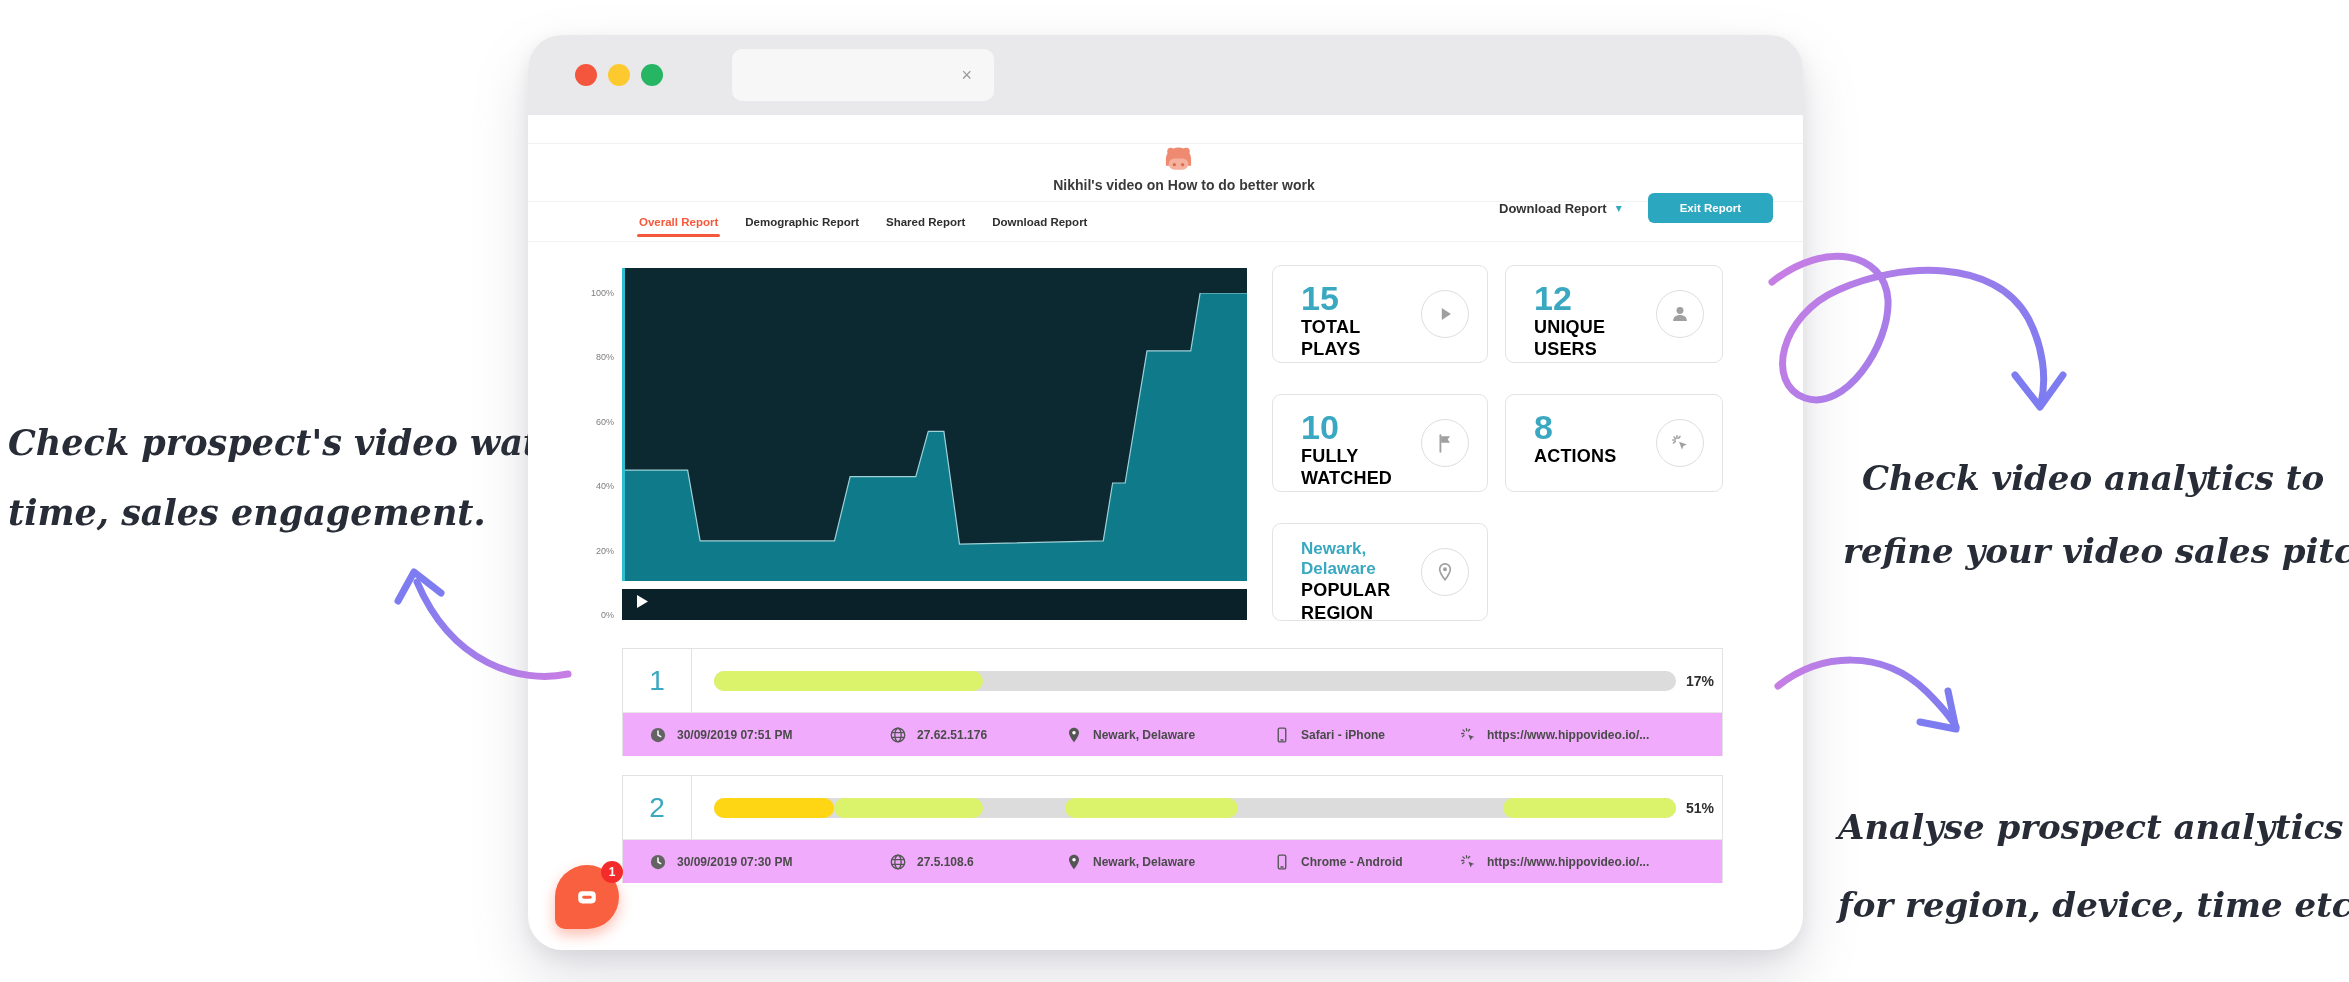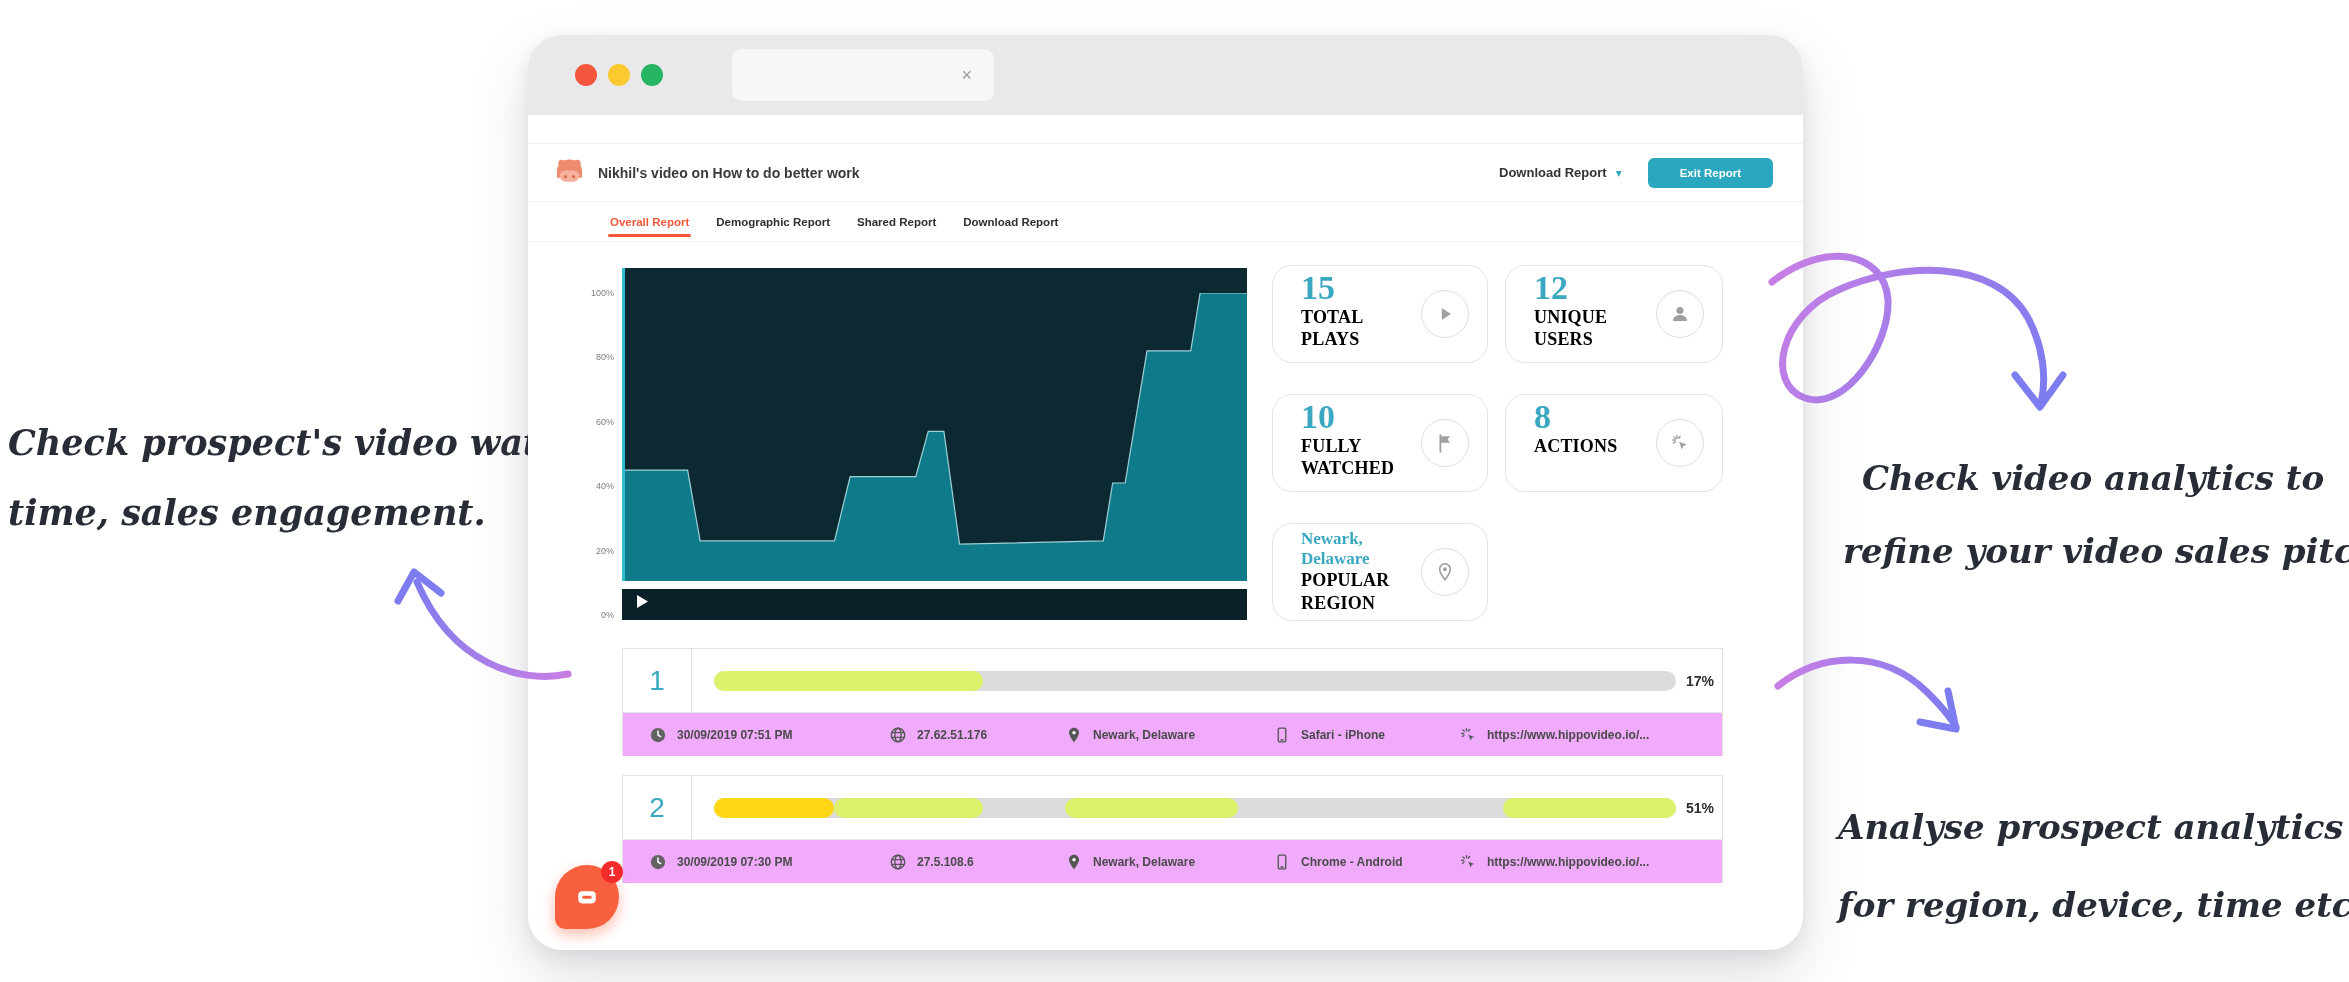--- a/index.html
+++ b/index.html
@@ -22,30 +22,30 @@
   .chrome{position:absolute;left:0;top:0;right:0;height:80px;background:#e9e9ec;}
   .dots{position:absolute;left:47px;top:29px;display:flex;gap:11px;}
   .dot{width:22px;height:22px;border-radius:50%;}
   .dot.r{background:#f4553d}.dot.y{background:#fcc92f}.dot.g{background:#26b563}
   .btab{position:absolute;left:204px;top:14px;width:262px;height:52px;background:#f7f7f8;
         border-radius:10px;}
   .tabx{position:absolute;right:22px;top:50%;transform:translateY(-50%);color:#9a9a9a;
         font-size:18px;line-height:1;}
 
   .app-header{position:absolute;left:0;right:0;top:108px;height:59px;border-top:1px solid #f1f1f1;
-        border-bottom:1px solid #f1f1f1;display:flex;align-items:center;padding-left:25px;box-sizing:border-box;}
+        border-bottom:1px solid #f1f1f1;display:flex;align-items:center;padding-left:25px;box-sizing:border-box;flex-direction:column;}
   .vtitle{margin-left:12px;font-size:14px;font-weight:bold;color:#3a3a3a;}
   .hdr-right{margin-left:auto;display:flex;align-items:center;padding-right:30px;}
   .dl{font-size:13px;font-weight:bold;color:#333;}
   .caret{color:#35a9c2;font-size:12px;margin-left:9px;}
   .exit-btn{margin-left:26px;background:#2ba7bf;color:#fff;border:none;border-radius:6px;
         height:30px;padding:0 32px;font-size:11.5px;font-weight:bold;font-family:inherit;cursor:pointer;}
 
   .tabs{position:absolute;left:0;right:0;top:167px;height:40px;display:flex;gap:27px;
-        padding-left:82px;border-bottom:1px solid #f2f2f2;box-sizing:border-box;}
+        padding-left:111px;border-bottom:1px solid #f2f2f2;box-sizing:border-box;}
   .tab-item{position:relative;display:flex;align-items:center;font-size:11.5px;font-weight:600;
         color:#2f2f2f;cursor:pointer;}
   .tab-item.active{color:#f4593b;}
   .tab-item.active::after{content:"";position:absolute;left:-2px;right:-2px;bottom:4px;height:3px;
         background:#f4593b;border-radius:2px;}
 
   
   .yaxis{position:absolute;left:28px;top:233px;width:58px;height:352px;}
   .yaxis span{position:absolute;right:0;transform:translateY(-50%);font-size:9px;color:#7d7d7d;}
   .yaxis span:nth-child(1){top:25px}.yaxis span:nth-child(2){top:89px}
@@ -55,22 +55,22 @@
   .player{position:absolute;left:94px;top:233px;width:625px;height:352px;background:#0c2831;}
   .area-svg{position:absolute;left:0;top:25px;width:100%;height:322px;}
   .edge{position:absolute;left:0;top:0;width:3px;height:100%;background:#2fbecf;}
   .scrubber{position:absolute;left:0;right:0;top:313px;height:8px;background:#fff;}
   .controls{position:absolute;left:0;right:0;top:321px;bottom:0;background:#0a2129;}
   .playtri{position:absolute;left:14px;top:5px;}
 
   
   .cards{position:absolute;left:744px;top:230px;display:grid;
          grid-template-columns:216px 218px;grid-auto-rows:98px;column-gap:17px;row-gap:31px;}
-  .card{position:relative;border:1.5px solid #e3e3e3;border-radius:20px;background:#fff;
-        box-sizing:border-box;padding:5px 0 0 28px;font-family:Liberation Serif, serif;}
+  .card{position:relative;border:1.5px solid #e3e3e3;border-radius:9px;background:#fff;
+        box-sizing:border-box;padding:15px 0 0 28px;}
   .card-value{font-size:34px;font-weight:bold;color:#3aa8c1;line-height:1.02;}
   .card-value.sm{font-size:17px;line-height:1.18;max-width:120px;}
   .card-label{font-size:18px;font-weight:bold;color:#000000;max-width:112px;
         line-height:1.25;letter-spacing:.2px;}
   .icon-circle{position:absolute;right:18px;top:50%;transform:translateY(-50%);width:46px;height:46px;
         border:1.5px solid #dedede;border-radius:50%;display:flex;align-items:center;justify-content:center;}
 
   
   .vrow{position:absolute;left:94px;width:1101px;height:108px;border:1px solid #e2e2e2;
         background:#fff;box-sizing:border-box;}

